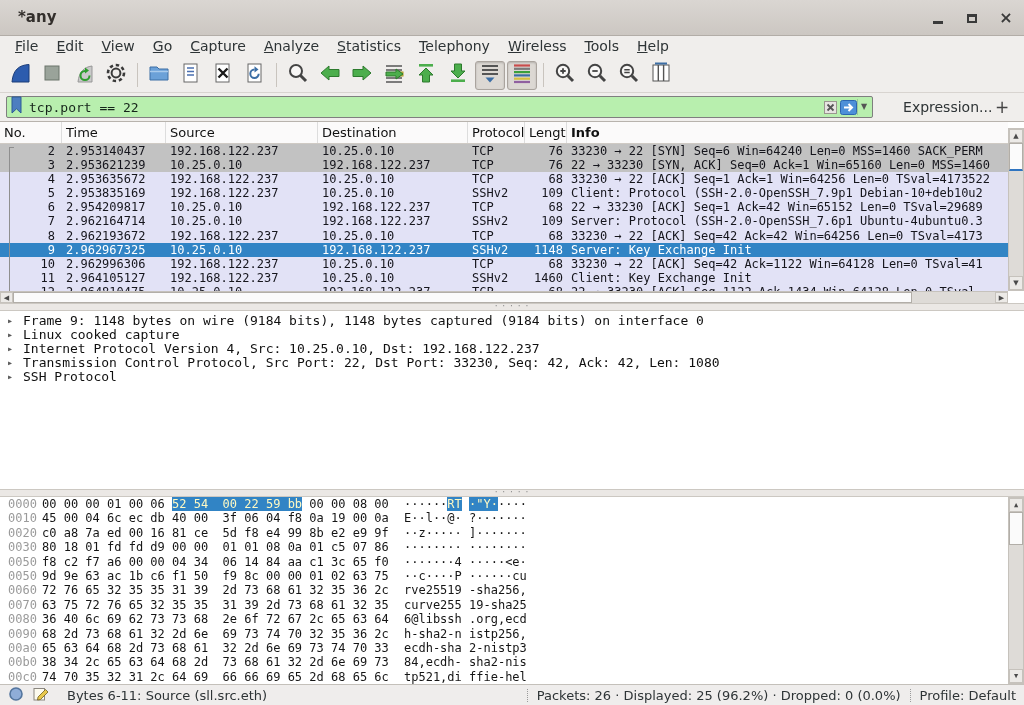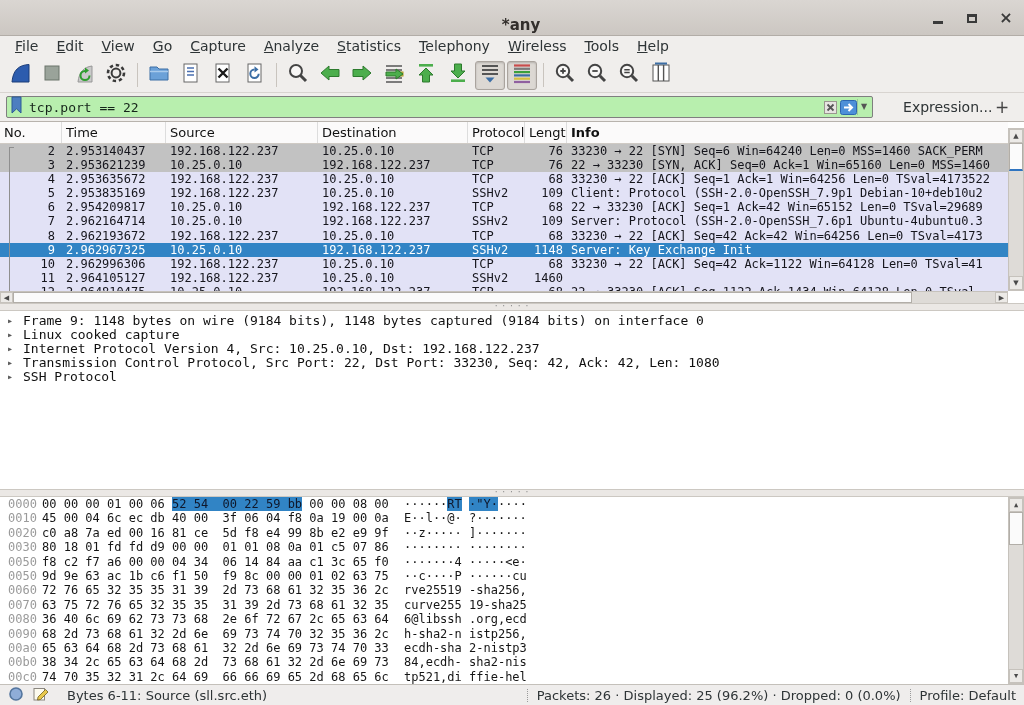--- a/index.html
+++ b/index.html
@@ -10,22 +10,22 @@
     font-family:"DejaVu Sans","Liberation Sans",sans-serif;
     color:#2e3436; cursor:default;
   }
   
   #titlebar {
     position:absolute; top:0; left:0; width:1024px; height:36px;
     background:linear-gradient(#dad6d2,#ccc7c2);
     border-bottom:1px solid #b2ada7;
   }
   #window-title {
-    position:absolute; left:18px; right:0; top:8px; text-align:center;
-    font-size:15px; font-weight:bold; color:#332f2c;margin-top:8px;
+    position:absolute; left:18px; right:0; top:8px; text-align:left;
+    font-size:15px; font-weight:bold; color:#332f2c;
   }
   .winbtns { position:absolute; right:10px; top:0; height:36px; display:flex; align-items:center; gap:18px; }
   .winbtn { width:16px; height:16px; display:flex; align-items:center; justify-content:center; color:#3a3a3a; }
   .min-glyph { width:10px; height:3px; background:#3a3a3a; margin-top:8px; }
   .max-glyph { width:10px; height:9px; border:2px solid #3a3a3a; border-top-width:3px; }
   .close-glyph { font-size:16px; font-weight:bold; line-height:16px; }
   
   #menubar {
     position:absolute; top:36px; left:0; width:1024px; height:22px;
     background:#f0eeec; display:flex; align-items:center; padding-left:6px;
@@ -115,21 +115,21 @@
              font-family:"DejaVu Sans Mono","Liberation Mono",monospace; font-size:13px; color:#101010;
              padding-top:3px; overflow:hidden; }
   .drow { height:14px; line-height:14px; white-space:pre; padding-left:7px; display:flex; align-items:center; }
   .twisty { color:#5a5a5a; font-size:10px; width:16px; flex:none; }
   
   #bytes { position:absolute; top:497px; left:0; width:1024px; height:187px; background:#fff;
            font-family:"DejaVu Sans Mono","Liberation Mono",monospace; font-size:12px; color:#151515; overflow:hidden; }
   .hrow { display:flex; height:14.4px; line-height:14.4px; white-space:pre; }
   .off  { width:40px; padding-left:8px; color:#9a9a9a; flex:none; }
   .hexs { width:364px; padding-left:2px; flex:none; }
-  .hl { background:#3184c5; color:#0f172a; }
+  .hl { background:#3184c5; color:#fef9c3; }
   #bytes-vscroll { right:0; top:0; height:187px; }
   #bytes-vthumb { height:33px; }
   #bytes-vtrack { flex:1; }
   
   #statusbar { position:absolute; top:684px; left:0; width:1024px; height:21px;
                background:#efedec; border-top:1px solid #c4c0ba;
                display:flex; align-items:center; font-size:13px; padding:0 8px; }
   #statusbar svg { flex:none; }
   #status-left-text { margin-left:18px; }
   .sb-sep { border-left:1px dotted #9a9a9a; height:13px; margin:0 9px; }
@@ -422,20 +422,21 @@
           <span class="pcell c-len">68</span>
           <span class="pcell c-info">33230 → 22 [ACK] Seq=42 Ack=1122 Win=64128 Len=0 TSval=41</span>
         </div>
         <div class="prow row-lav">
           <span class="pcell c-no">11</span>
           <span class="pcell c-time">2.964105127</span>
           <span class="pcell c-src">192.168.122.237</span>
           <span class="pcell c-dst">10.25.0.10</span>
           <span class="pcell c-proto">SSHv2</span>
           <span class="pcell c-len">1460</span>
+          <span class="pcell c-info">Client: Key Exchange Init</span>
         </div>
         <div class="prow row-lav">
           <span class="pcell c-no">12</span>
           <span class="pcell c-time">2.964810475</span>
           <span class="pcell c-src">10.25.0.10</span>
           <span class="pcell c-dst">192.168.122.237</span>
           <span class="pcell c-proto">TCP</span>
           <span class="pcell c-len">68</span>
           <span class="pcell c-info">22 → 33230 [ACK] Seq=1122 Ack=1434 Win=64128 Len=0 TSval=</span>
         </div>

